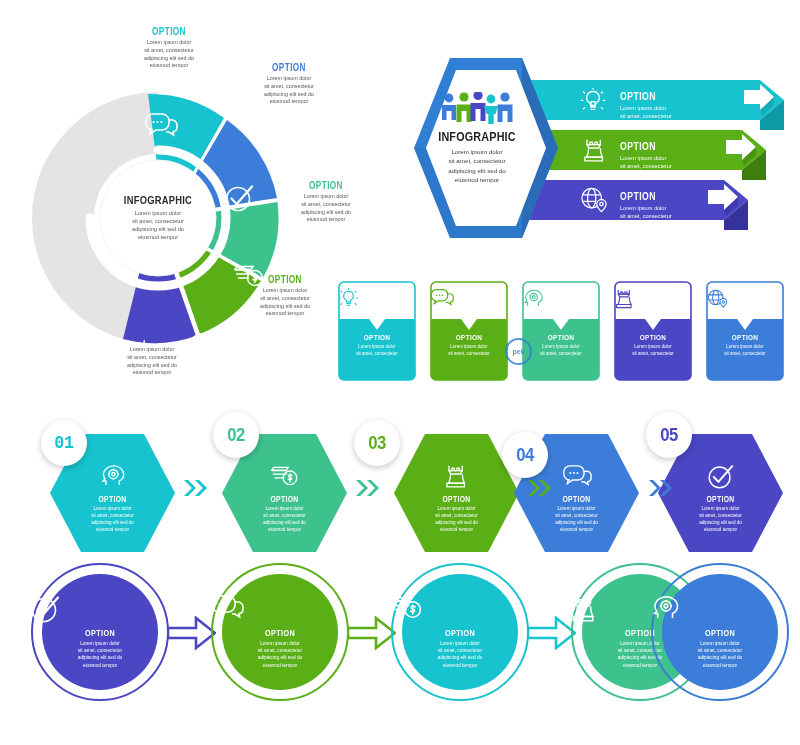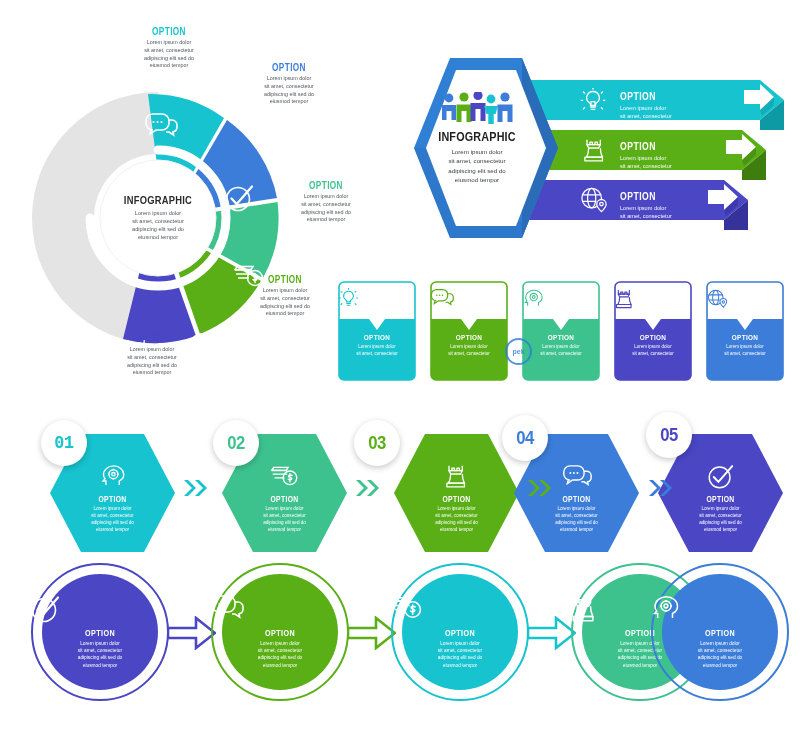--- a/index.html
+++ b/index.html
@@ -523,21 +523,21 @@
       <div class="txt">
         <div class="h">OPTION</div>
         <div class="p">
           <div>Lorem ipsum dolor</div>
             <div>sit amet, consectetur</div>
           <div>adipiscing elit  sed do</div>
             <div>eiusmod tempor</div>
         </div>
       </div>
     </div>
-    <div class="numbadge" style="left:189px;top:8px;">
+    <div class="numbadge" style="left:189px;top:0;">
       <span style="color:#3DC28E;">02</span>
     </div>
     <div class="chev" style="left:332px;top:68px;">
       <svg width="28" height="16" viewBox="0 0 28 16">
           <g fill="#3DC28E">
             <polygon points="0,0 8,8 0,16 4,16 12,8 4,0"></polygon>
             <polygon points="11,0 19,8 11,16 15,16 23,8 15,0"></polygon>
           </g>
         </svg>
     </div>
@@ -596,21 +596,21 @@
       <div class="txt">
         <div class="h">OPTION</div>
         <div class="p">
           <div>Lorem ipsum dolor</div>
             <div>sit amet, consectetur</div>
           <div>adipiscing elit  sed do</div>
             <div>eiusmod tempor</div>
         </div>
       </div>
     </div>
-    <div class="numbadge" style="left:478px;top:3px;">
+    <div class="numbadge" style="left:478px;top:20px;">
       <span style="color:#3B7DD8;">04</span>
     </div>
     <div class="chev" style="left:625px;top:68px;">
       <svg width="28" height="16" viewBox="0 0 28 16">
           <g fill="#3B7DD8">
             <polygon points="0,0 8,8 0,16 4,16 12,8 4,0"></polygon>
             <polygon points="11,0 19,8 11,16 15,16 23,8 15,0"></polygon>
           </g>
         </svg>
     </div>

